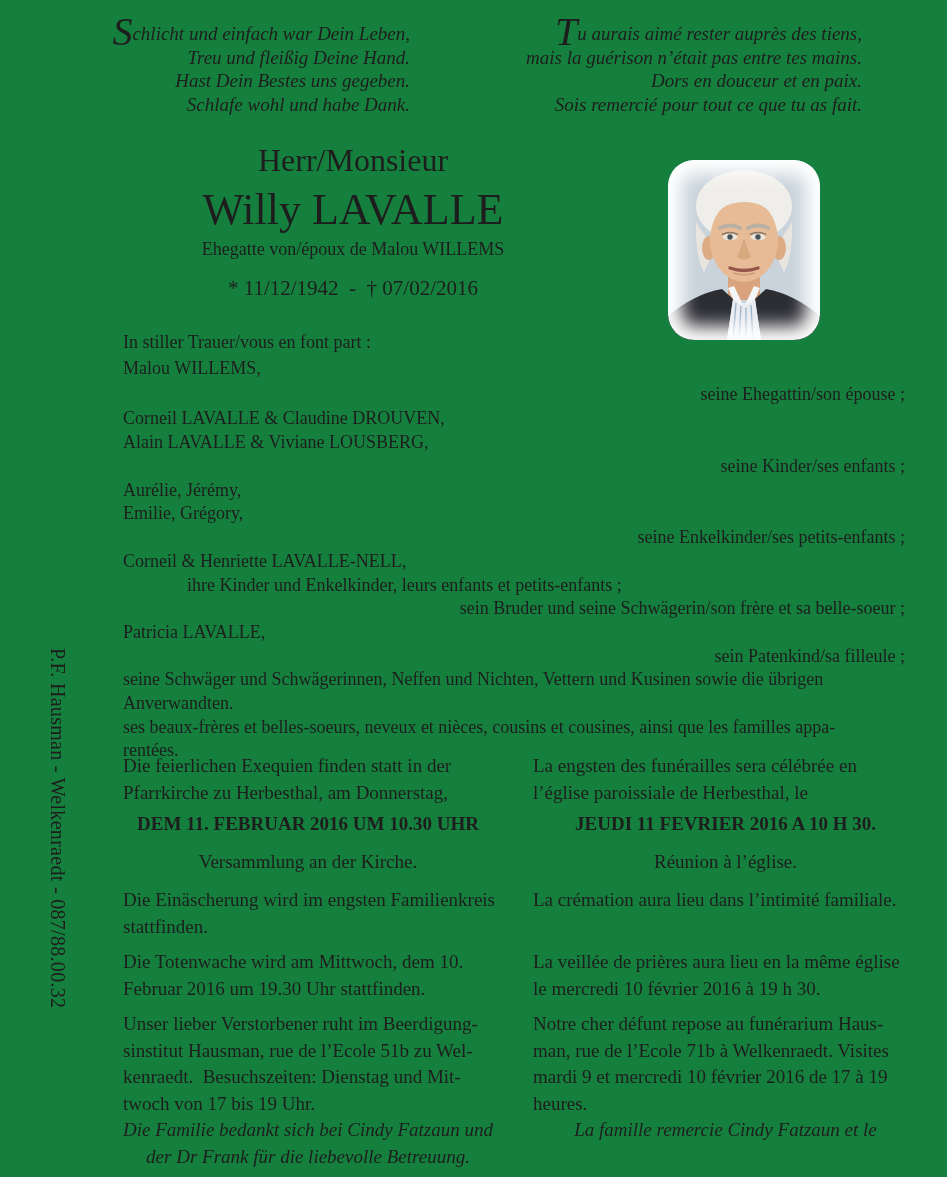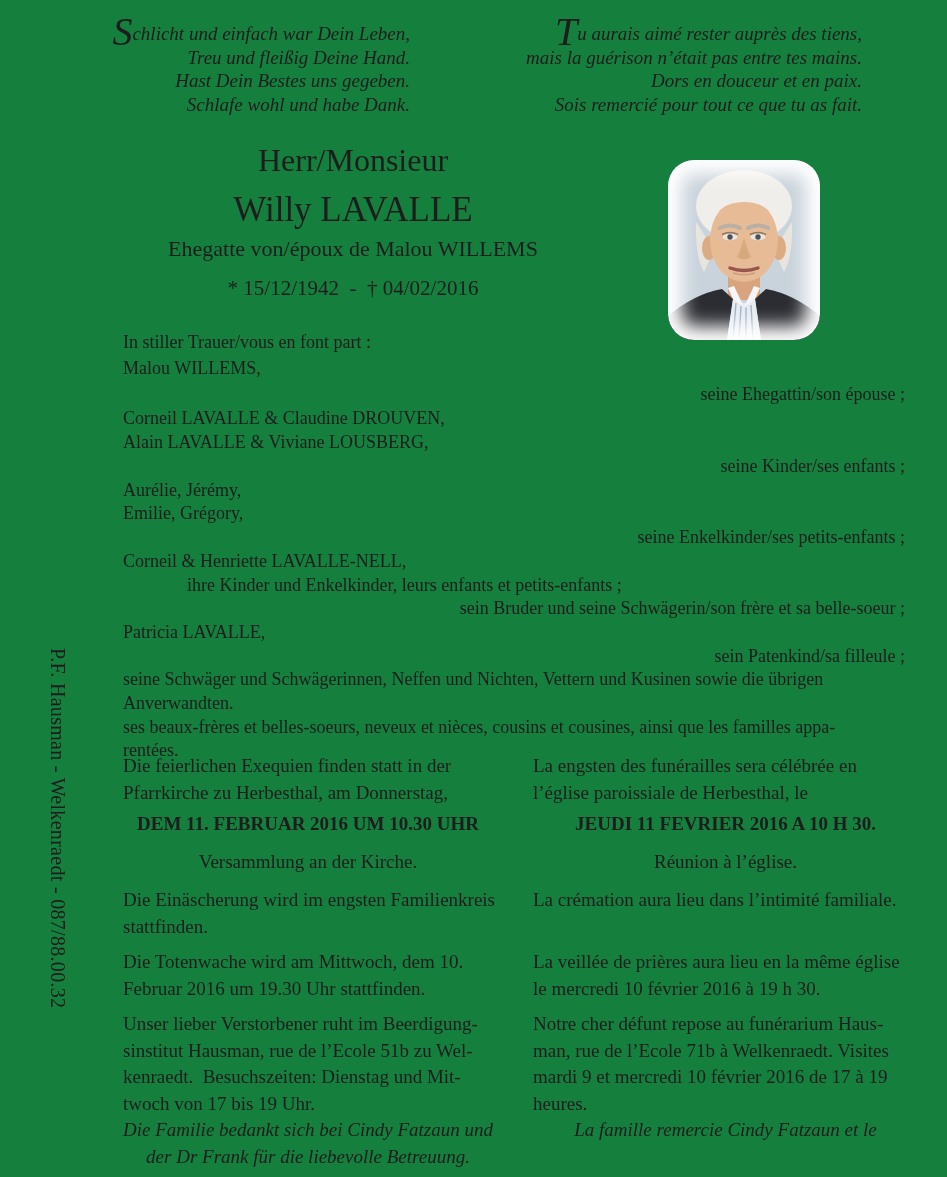--- a/index.html
+++ b/index.html
@@ -15,22 +15,22 @@
   .poem { position: absolute; top: 22px; font-style: italic; font-size: 19px; line-height: 23.5px; text-align: right; }
   .poem .pline { white-space: pre; }
   .poem-german { right: 537px; }
   .poem-french { right: 85px; }
   .initial { font-size: 40px; line-height: 0; position: relative; top: 5px; }
 
   
   .header { position: absolute; left: 88px; top: 0; width: 530px; }
   .header > div { position: absolute; width: 100%; text-align: center; }
   .salutation    { top: 140px; font-size: 32px; line-height: 40px; }
-  .deceased-name { top: 186px; font-size: 35px; line-height: 48px; }
-  .spouse        { top: 234px; font-size: 22px; line-height: 30px; }
+  .deceased-name { top: 186px; font-size: 44px; line-height: 48px; }
+  .spouse        { top: 234px; font-size: 18px; line-height: 30px; }
   .dates         { top: 275px; font-size: 21px; line-height: 26px; white-space: pre; }
 
   
   .photo { position: absolute; left: 668px; top: 160px; width: 152px; height: 180px; border-radius: 26px; overflow: hidden; }
   .photo svg { display: block; }
   .photo::after { content: ""; position: absolute; inset: 0; border-radius: 26px;
                   box-shadow: inset 0 0 18px 14px #ffffff; }
 
   
   .family { position: absolute; left: 123px; top: 8px; width: 782px; height: 100%; font-size: 18px; }
@@ -71,21 +71,21 @@
     <div class="pline"><span class="initial">T</span><span>u aurais aimé rester auprès des tiens,</span></div>
     <div class="pline">mais la guérison n’était pas entre tes mains.</div>
     <div class="pline">Dors en douceur et en paix.</div>
     <div class="pline">Sois remercié pour tout ce que tu as fait.</div>
   </div>
 
   <div class="header">
     <div class="salutation">Herr/Monsieur</div>
     <div class="deceased-name">Willy LAVALLE</div>
     <div class="spouse">Ehegatte von/époux de Malou WILLEMS</div>
-    <div class="dates">* 15/12/1942  -  † 04/02/2016</div>
+    <div class="dates">* 11/12/1942  -  † 07/02/2016</div>
   </div>
 
   <div class="photo">
     <svg width="152" height="180" viewBox="0 0 152 180" xmlns="http://www.w3.org/2000/svg">
       <rect width="152" height="180" fill="#c9d3db"></rect>
       <ellipse cx="76" cy="46" rx="48" ry="36" fill="#f0eeea"></ellipse>
       <path d="M28,62 Q27,96 36,112 L46,90 Z" fill="#e8e5df"></path>
       <path d="M124,62 Q125,96 116,112 L106,90 Z" fill="#e8e5df"></path>
       <ellipse cx="41" cy="88" rx="7" ry="12" fill="#dcab84"></ellipse>
       <ellipse cx="111" cy="88" rx="7" ry="12" fill="#dcab84"></ellipse>

